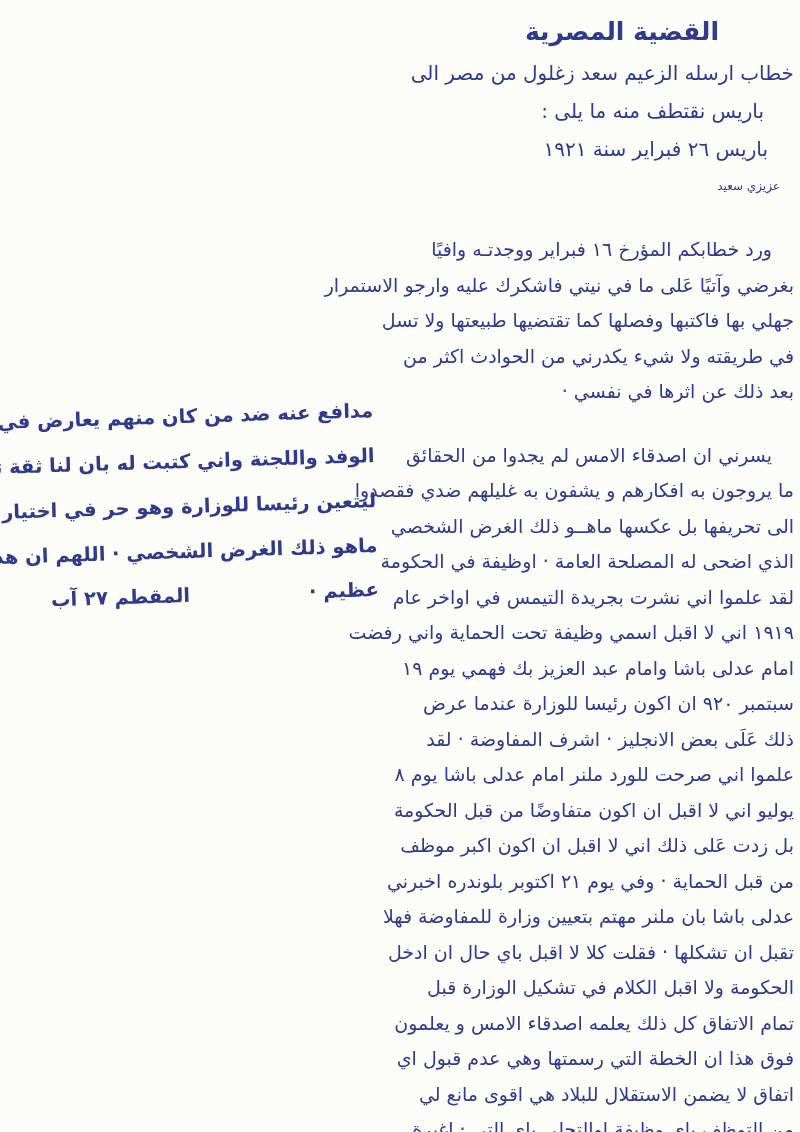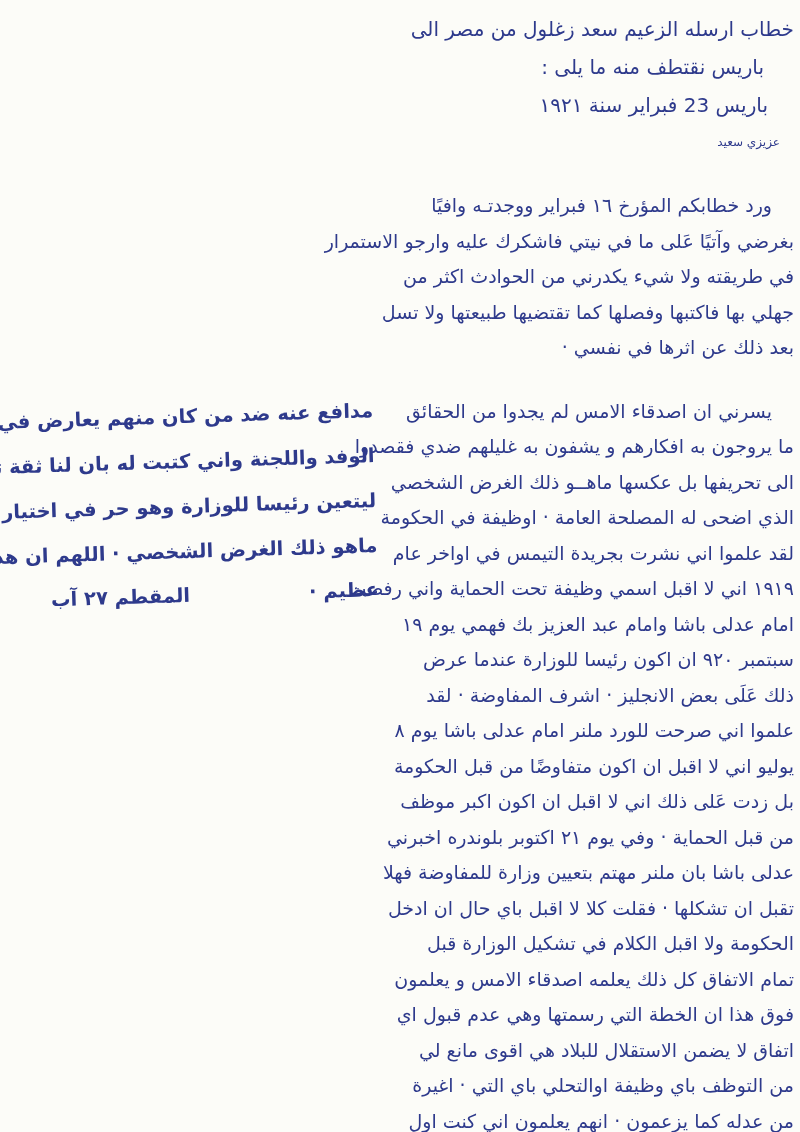--- a/index.html
+++ b/index.html
@@ -85,32 +85,33 @@
   }
   .note-closing { font-size: 19.5px; white-space: nowrap; }
   .note-attribution { font-size: 19.5px; white-space: nowrap; }
 </style>
 </head>
 <body>
 
 <div class="page">
 
   <div class="letter-column">
+    <div class="article-title">القضية المصرية</div>
 
     <div class="intro-line">خطاب ارسله الزعيم سعد زغلول من مصر الى</div>
     <div class="intro-line second">باريس نقتطف منه ما يلى :</div>
 
-    <div class="dateline">باريس 23 فبراير سنة ١٩٢١</div>
+    <div class="dateline">باريس ٢٦ فبراير سنة ١٩٢١</div>
     <div class="salutation">عزيزي سعيد</div>
 
     <div>
       <div class="body-line indent">ورد خطابكم المؤرخ ١٦ فبراير ووجدتـه وافيًا</div>
       <div class="body-line">بغرضي وآتيًا عَلى ما في نيتي فاشكرك عليه وارجو الاستمرار</div>
+      <div class="body-line">جهلي بها فاكتبها وفصلها كما تقتضيها طبيعتها ولا تسل</div>
       <div class="body-line">في طريقته ولا شيء يكدرني من الحوادث اكثر من</div>
-      <div class="body-line">جهلي بها فاكتبها وفصلها كما تقتضيها طبيعتها ولا تسل</div>
       <div class="body-line">بعد ذلك عن اثرها في نفسي ·</div>
     </div>
 
     <div>
       <div class="body-line indent">يسرني ان اصدقاء الامس لم يجدوا من الحقائق</div>
       <div class="body-line">ما يروجون به افكارهم و يشفون به غليلهم ضدي فقصدوا</div>
       <div class="body-line">الى تحريفها بل عكسها ماهــو ذلك الغرض الشخصي</div>
       <div class="body-line">الذي اضحى له المصلحة العامة · اوظيفة في الحكومة</div>
       <div class="body-line">لقد علموا اني نشرت بجريدة التيمس في اواخر عام</div>
       <div class="body-line">١٩١٩ اني لا اقبل اسمي وظيفة تحت الحماية واني رفضت</div>

